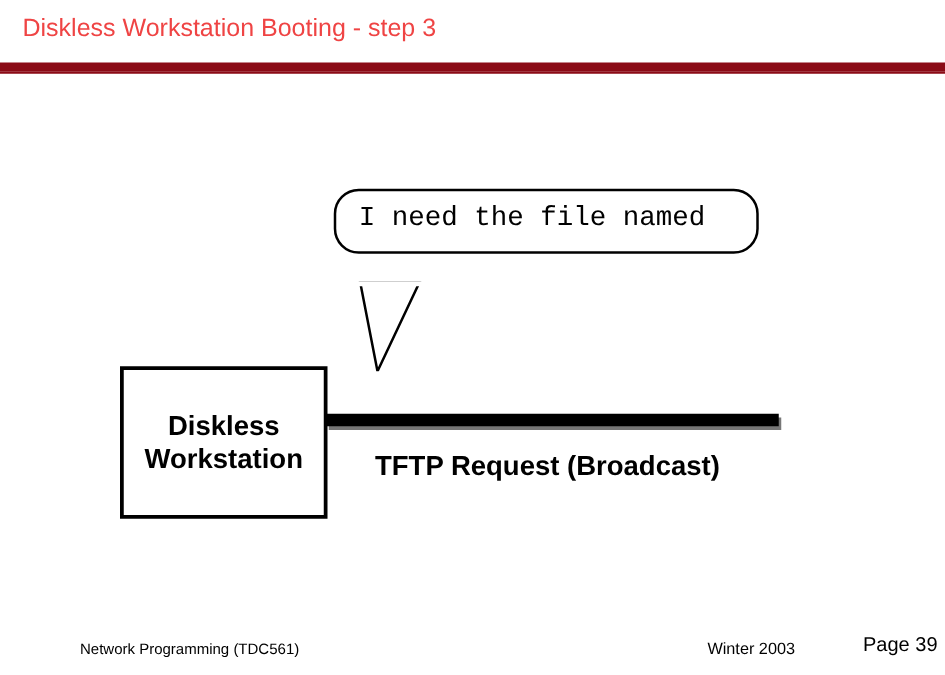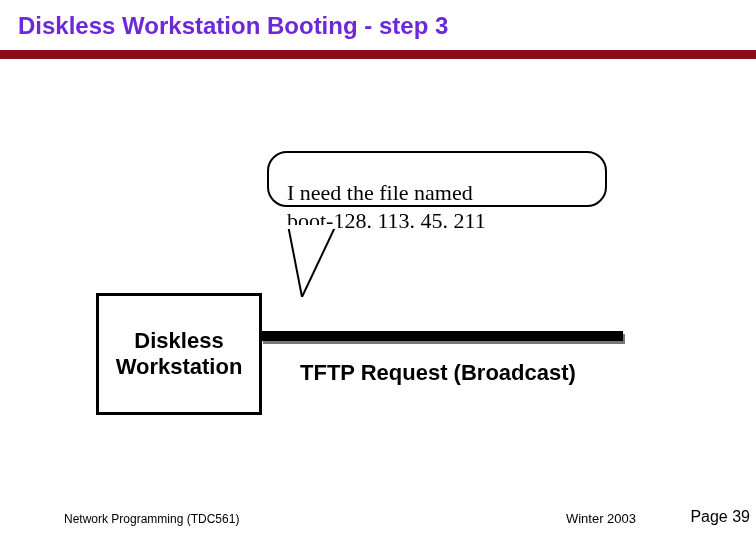--- a/index.html
+++ b/index.html
@@ -1,25 +1,25 @@
 <!DOCTYPE html>
 <html><head>
 <meta charset="utf-8">
 <style>
   * { box-sizing: border-box; margin: 0; padding: 0; }
   html, body { width: 756px; height: 540px; background: #fff; font-family: Arial, Helvetica, sans-serif; }
   .slide { position: relative; width: 756px; height: 540px; }
   .title-bar { position: absolute; left: 18px; top: 12px; }
-  .title-bar h1 { font-size: 24px; font-weight: bold; color: #6d28d9; }
+  .title-bar h1 { font-size: 20px; font-weight: normal; color: #ef4444; }
   .title-underline-thick { position: absolute; left: 0; top: 50px; width: 756px; height: 7px; background: #8b0b16; }
   .title-underline-thin { position: absolute; left: 0; top: 57px; width: 756px; height: 2px; background: #8b0b16; }
   .speech {
     position: absolute; left: 267px; top: 151px; width: 340px; height: 52px;
     border: 2px solid #000; border-radius: 20px; background: #fff;
-    padding: 26px 18px; font-family: Liberation Serif, serif;
+    padding: 8px 18px; font-family: Liberation Mono, monospace;
     font-size: 22px; line-height: 1.25;
   }
   .speech-tail {
     position: absolute; left: 282px; top: 225px; width: 60px; height: 72px;
   }
   .box {
     position: absolute; left: 96px; top: 293px; width: 166px; height: 122px;
     border: 3px solid #000; background: #fff;
     display: flex; align-items: center; text-align: center;
     font-size: 22px; font-weight: bold; line-height: 1.2;
@@ -51,21 +51,20 @@
   <div class="title-bar">
     <h1>
       <span>Diskless Workstation Booting</span><span> - step 3</span>
     </h1>
   </div>
   <div class="title-underline-thick"></div>
   <div class="title-underline-thin"></div>
 
   <div class="speech">
     <div>I need the file named</div>
-    <div> boot-128. 113. 45. 211</div>
   </div>
   <svg class="speech-tail" viewBox="0 0 60 72">
     <polygon points="6,0 54,0 20,72" fill="#fff" stroke="#000" stroke-width="2"></polygon>
     <rect x="4" y="-2" width="52" height="6" fill="#fff"></rect>
   </svg>
 
   <div class="box">
     <span>Diskless Workstation</span>
   </div>
 

